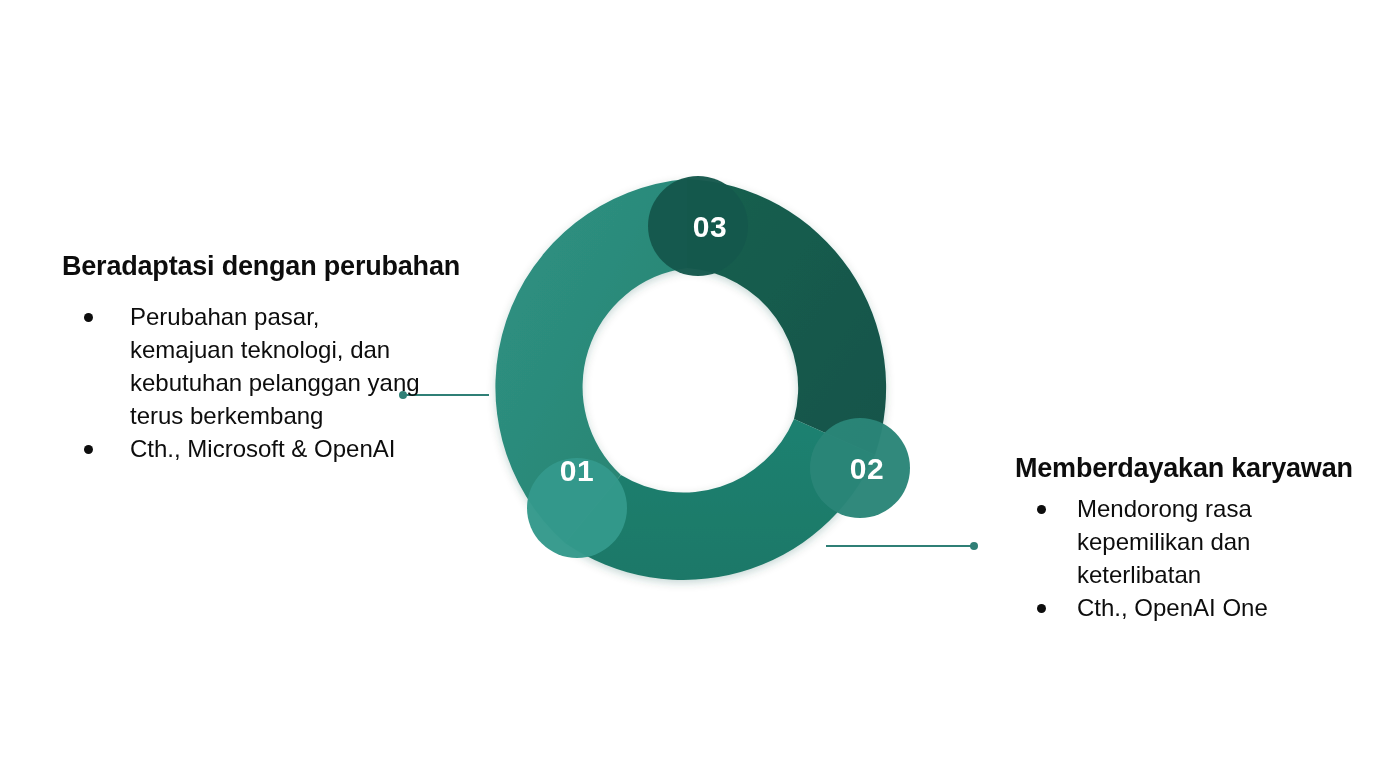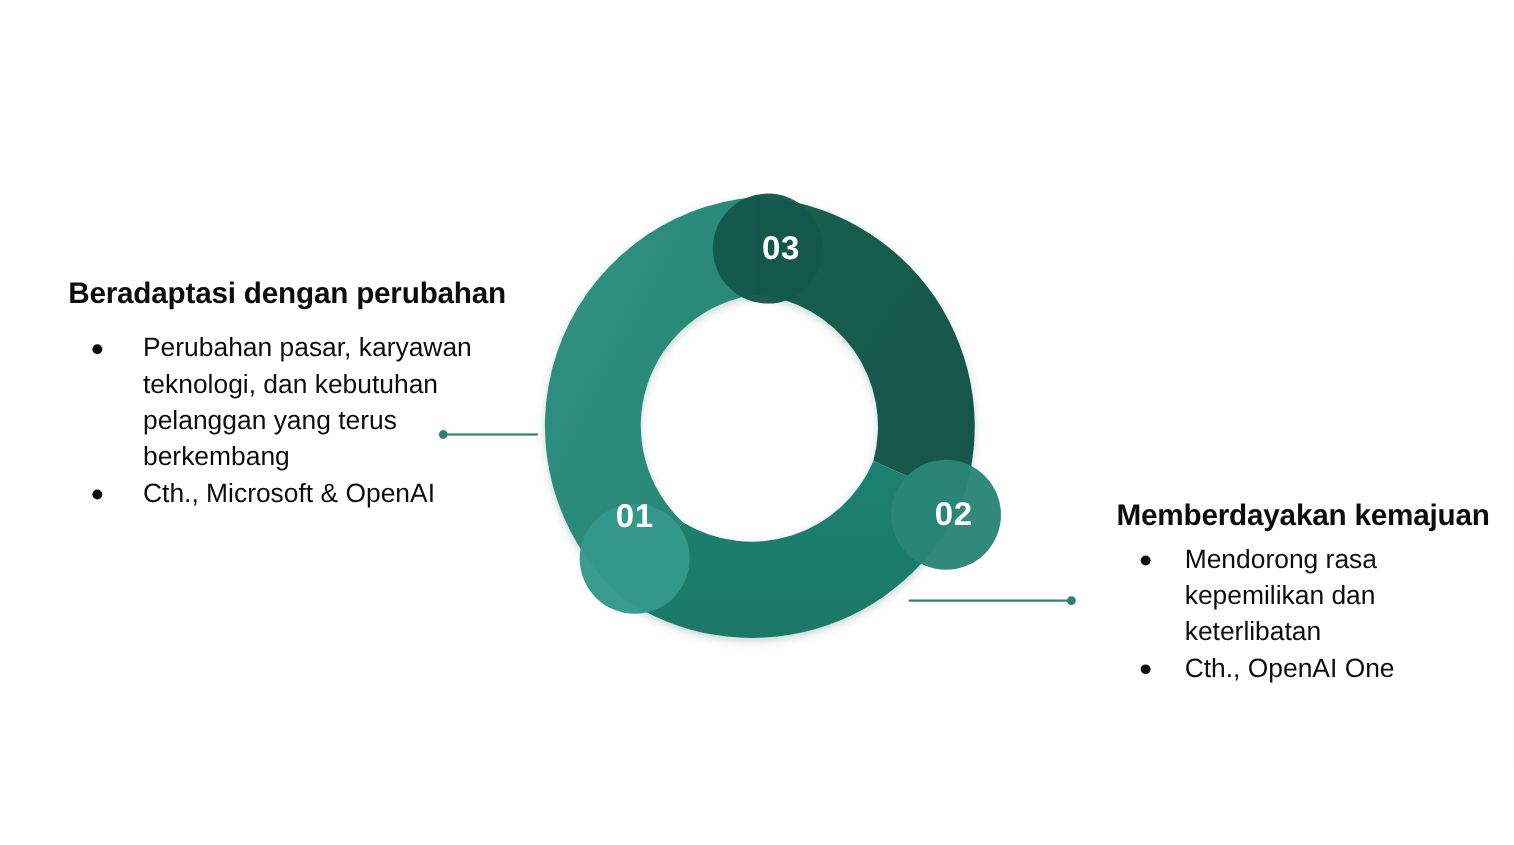--- a/index.html
+++ b/index.html
@@ -183,32 +183,32 @@
     <span class="connector-line"></span>
     <span class="connector-dot"></span>
   </div>
 
   <div id="callout-left" class="callout">
     <div class="callout-title">Beradaptasi dengan perubahan</div>
     <div class="bullet-wrap">
       <ul class="bullet-list">
         <li class="bullet-item">
           <span class="dot"></span>
-          <span>Perubahan pasar, karyawan teknologi, dan kebutuhan pelanggan yang terus berkembang</span>
+          <span>Perubahan pasar, kemajuan teknologi, dan kebutuhan pelanggan yang terus berkembang</span>
         </li>
         <li class="bullet-item">
           <span class="dot"></span>
           <span>Cth., Microsoft &amp; OpenAI</span>
         </li>
       </ul>
     </div>
   </div>
 
   <div id="callout-right" class="callout">
-    <div class="callout-title">Memberdayakan kemajuan</div>
+    <div class="callout-title">Memberdayakan karyawan</div>
     <div class="bullet-wrap">
       <ul class="bullet-list">
         <li class="bullet-item">
           <span class="dot"></span>
           <span>Mendorong rasa kepemilikan dan keterlibatan</span>
         </li>
         <li class="bullet-item">
           <span class="dot"></span>
           <span>Cth., OpenAI One</span>
         </li>

